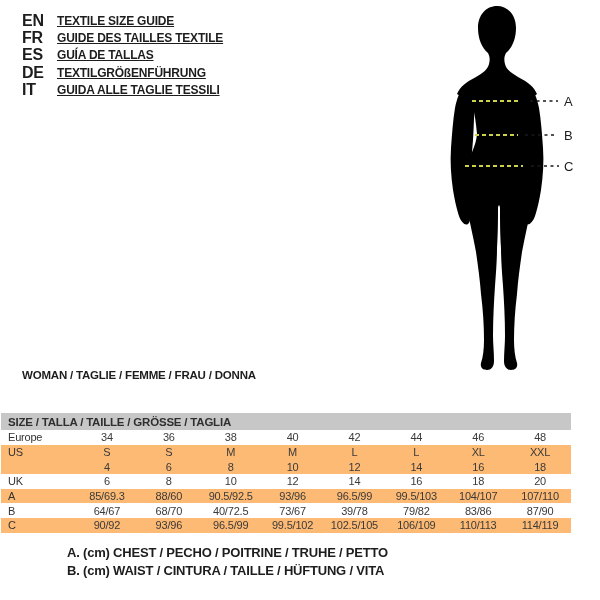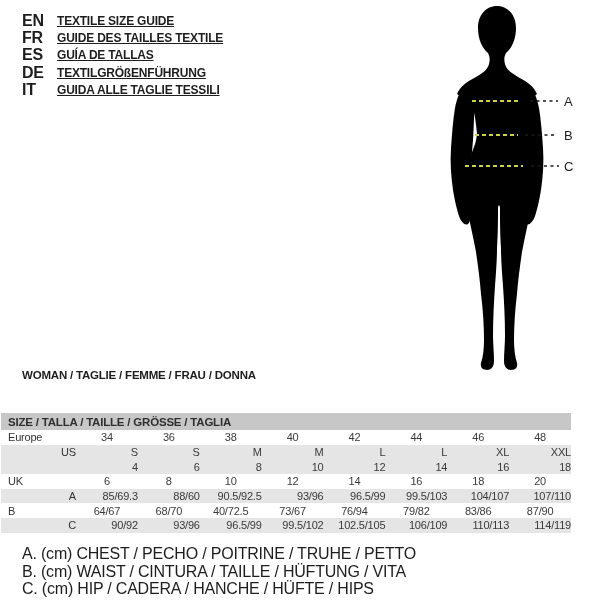--- a/index.html
+++ b/index.html
@@ -22,24 +22,24 @@
   .size-table{position:absolute;left:1px;top:393px;width:570px;border-collapse:collapse;table-layout:fixed;margin-top:20px;}
   .size-table th{
     background:#c7c7c7;color:#2f2f2f;font-size:11.5px;font-weight:bold;letter-spacing:-0.2px;
     text-align:left;padding:2px 0 2px 7px;height:13px;
   }
   .size-table td{
     font-size:11px;font-weight:normal;color:#3a3a3a;text-align:center;
     height:14.7px;padding:0;letter-spacing:-0.2px;white-space:nowrap;
   }
   .size-table td.rl{text-align:left;padding-left:7px;color:#333;}
-  .size-table tr.shade td{background:#e5e5e5;text-align:right;}
+  .size-table tr.shade td{background:#fdba74;}
   
   .legend{position:absolute;left:22px;top:545px;}
-  .legend-row{height:17.5px;font-size:16px;font-weight:normal;letter-spacing:-0.2px;white-space:nowrap;}
+  .legend-row{height:17.5px;font-size:13px;font-weight:bold;letter-spacing:-0.2px;white-space:nowrap;margin-left:45px;}
 </style>
 </head>
 <body>
 
 <div class="page">
 
   <div class="lang-list">
     <div class="lang-row">
       <span class="lang-code">EN</span>
       <span class="lang-label">TEXTILE SIZE GUIDE</span>
@@ -224,21 +224,21 @@
         <td>99.5/103</td>
         <td>104/107</td>
         <td>107/110</td>
       </tr>
       <tr>
         <td class="rl">B</td>
         <td>64/67</td>
         <td>68/70</td>
         <td>40/72.5</td>
         <td>73/67</td>
-        <td>76/94</td>
+        <td>39/78</td>
         <td>79/82</td>
         <td>83/86</td>
         <td>87/90</td>
       </tr>
       <tr class="shade">
         <td class="rl">C</td>
         <td>90/92</td>
         <td>93/96</td>
         <td>96.5/99</td>
         <td>99.5/102</td>
@@ -246,16 +246,15 @@
         <td>106/109</td>
         <td>110/113</td>
         <td>114/119</td>
       </tr>
     </tbody>
   </table>
 
   <div class="legend">
     <div class="legend-row">A. (cm) CHEST / PECHO / POITRINE / TRUHE / PETTO</div>
     <div class="legend-row">B. (cm) WAIST / CINTURA / TAILLE / HÜFTUNG / VITA</div>
-    <div class="legend-row">C. (cm) HIP / CADERA / HANCHE / HÜFTE / HIPS</div>
   </div>
 
 </div>
 
 </body></html>

